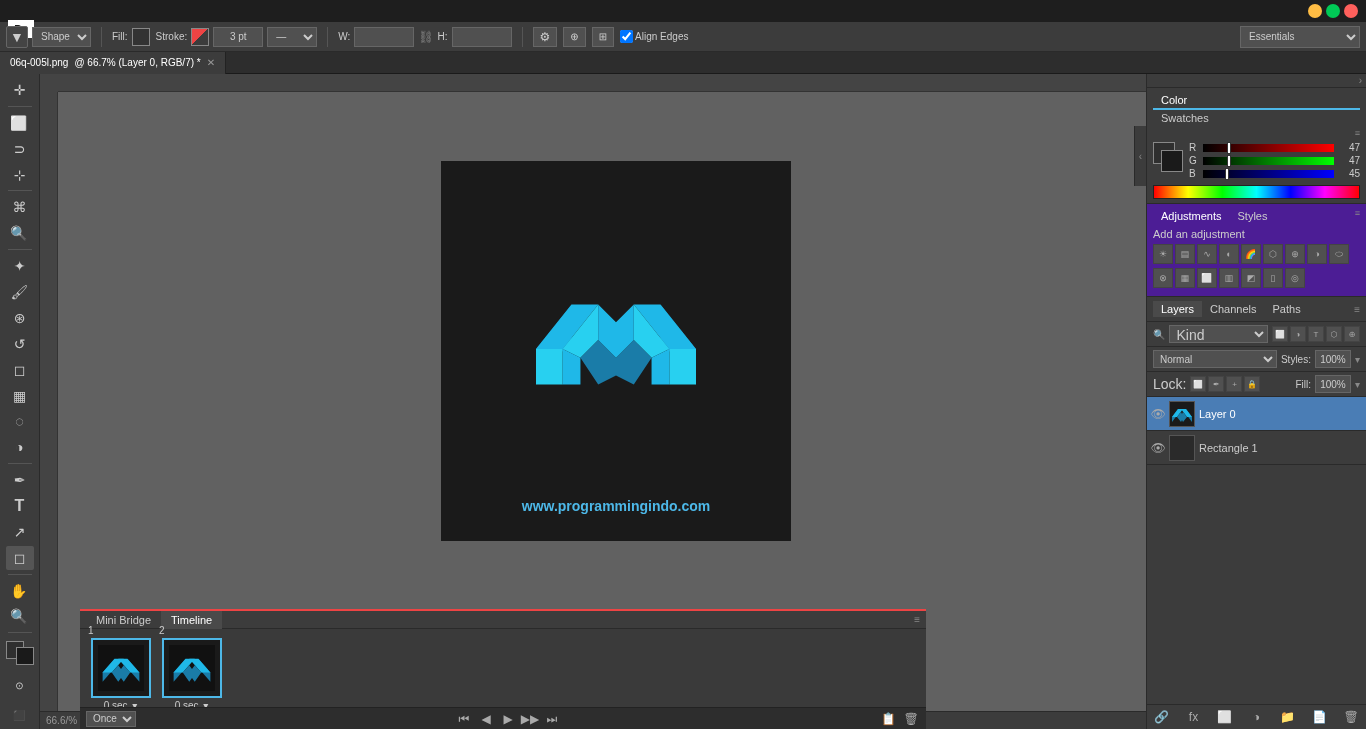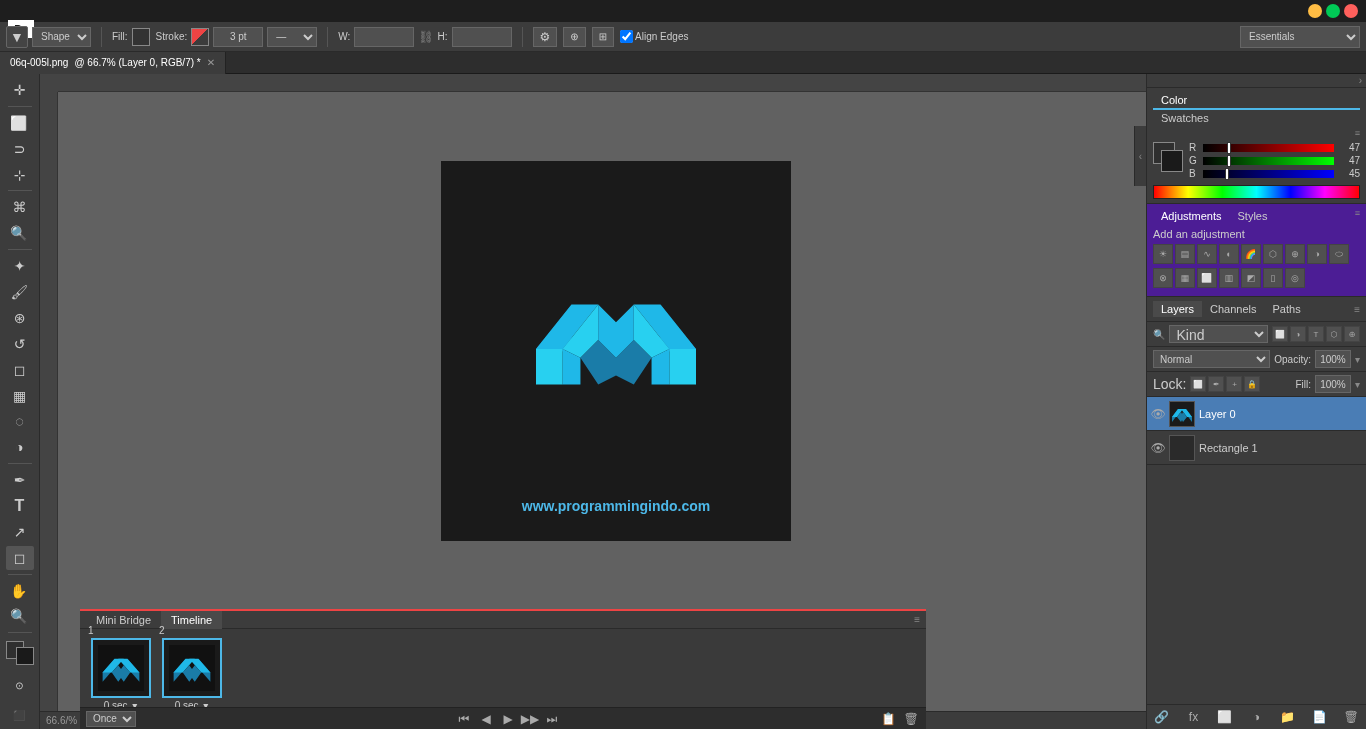--- a/index.html
+++ b/index.html
@@ -449,21 +449,21 @@
           <div class="filter-icon">T</div>
           <div class="filter-icon">⬡</div>
           <div class="filter-icon">⊕</div>
         </div>
       </div>
 
       <div class="layers-blend">
         <select class="blend-select">
           <option>Normal</option>
         </select>
-        <span class="opacity-label">Opacity:</span>
+        <span class="opacity-label">Styles:</span>
         <input class="opacity-input" value="100%" style="">
         <span style="font-size:10px; color:#888; cursor:pointer;">▾</span>
       </div>
 
       <div class="layers-options">
         <span class="lock-label">Lock:</span>
         <div class="lock-icons">
           <div class="lock-icon">⬜</div>
           <div class="lock-icon">✒</div>
           <div class="lock-icon">+</div>

